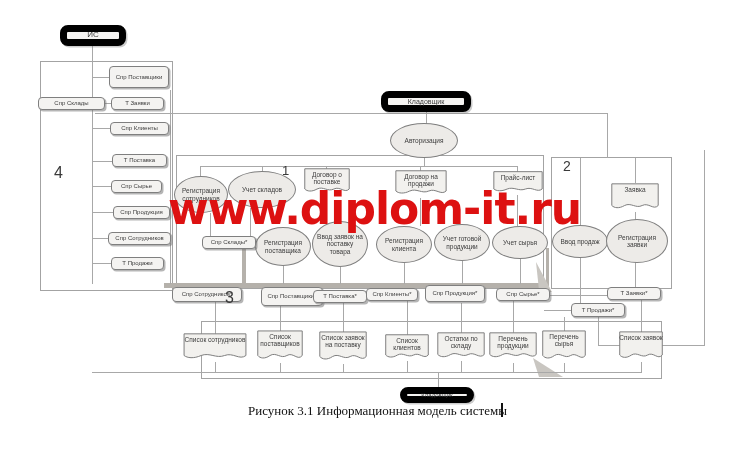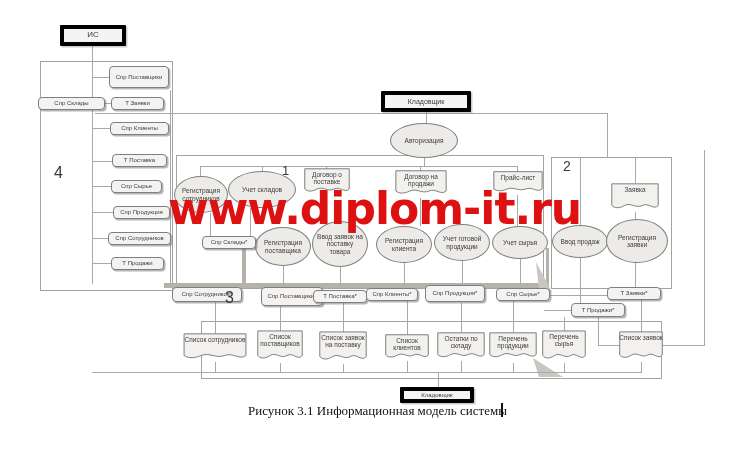--- a/index.html
+++ b/index.html
@@ -3,21 +3,21 @@
 <meta charset="utf-8">
 <style>
   *{margin:0;padding:0;box-sizing:border-box}
   html,body{background:#fff}
   #canvas{position:relative;width:744px;height:460px;background:#ffffff;overflow:hidden;
           font-family:"Liberation Sans",sans-serif}
   .node{position:absolute;display:flex;align-items:center;justify-content:center;
         text-align:center;color:#3c3c3c;font-size:6.5px;line-height:1.12;z-index:1}
   .box{background:#f4f3f1;border:1px solid #7f7f7f;border-radius:4px;font-size:6px;
        box-shadow:1.5px 1.5px 0 rgba(110,110,110,.5);padding:1px}
-  .term{background:#f5f4f2;border:4px solid #000000;border-radius:1px;font-size:7px;
+  .term{background:#f5f4f2;border:7px solid #000000;border-radius:8px;font-size:7px;
         box-shadow:1.5px 1.5px 0 rgba(110,110,110,.35)}
   .ellipse{background:#edebe8;border:1px solid #7f7f7f;border-radius:50%;padding:3px}
   .doc{padding-top:3px;align-items:flex-start}
   .doc svg{position:absolute;inset:0;width:100%;height:100%;z-index:-1}
   .rect{position:absolute;border:1px solid #a3a3a3;z-index:0;background:transparent}
   .ln{position:absolute;background:#a8a8a8;z-index:0}
   .thick{position:absolute;background:#b5b1ab;z-index:0}
   .wedge{position:absolute;background:#c9c6c1;clip-path:polygon(0 0,100% 100%,20% 100%);z-index:0}
   .zone{position:absolute;color:#3a3a3a;z-index:2}
   #watermark{position:absolute;left:168px;top:183px;font-family:"DejaVu Sans",sans-serif;

